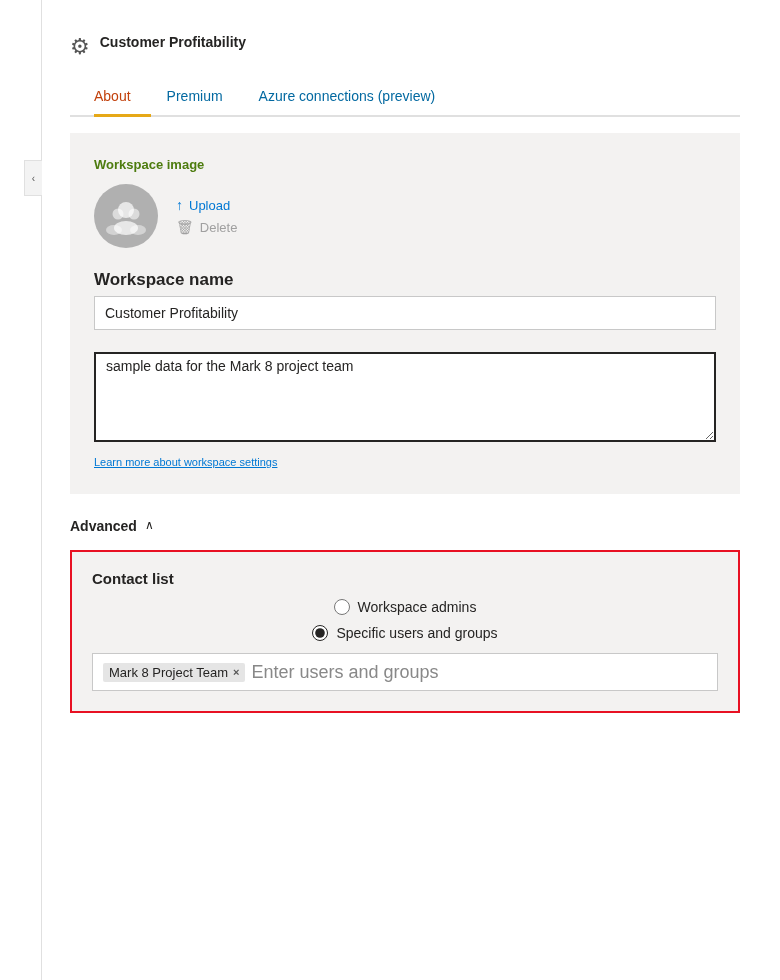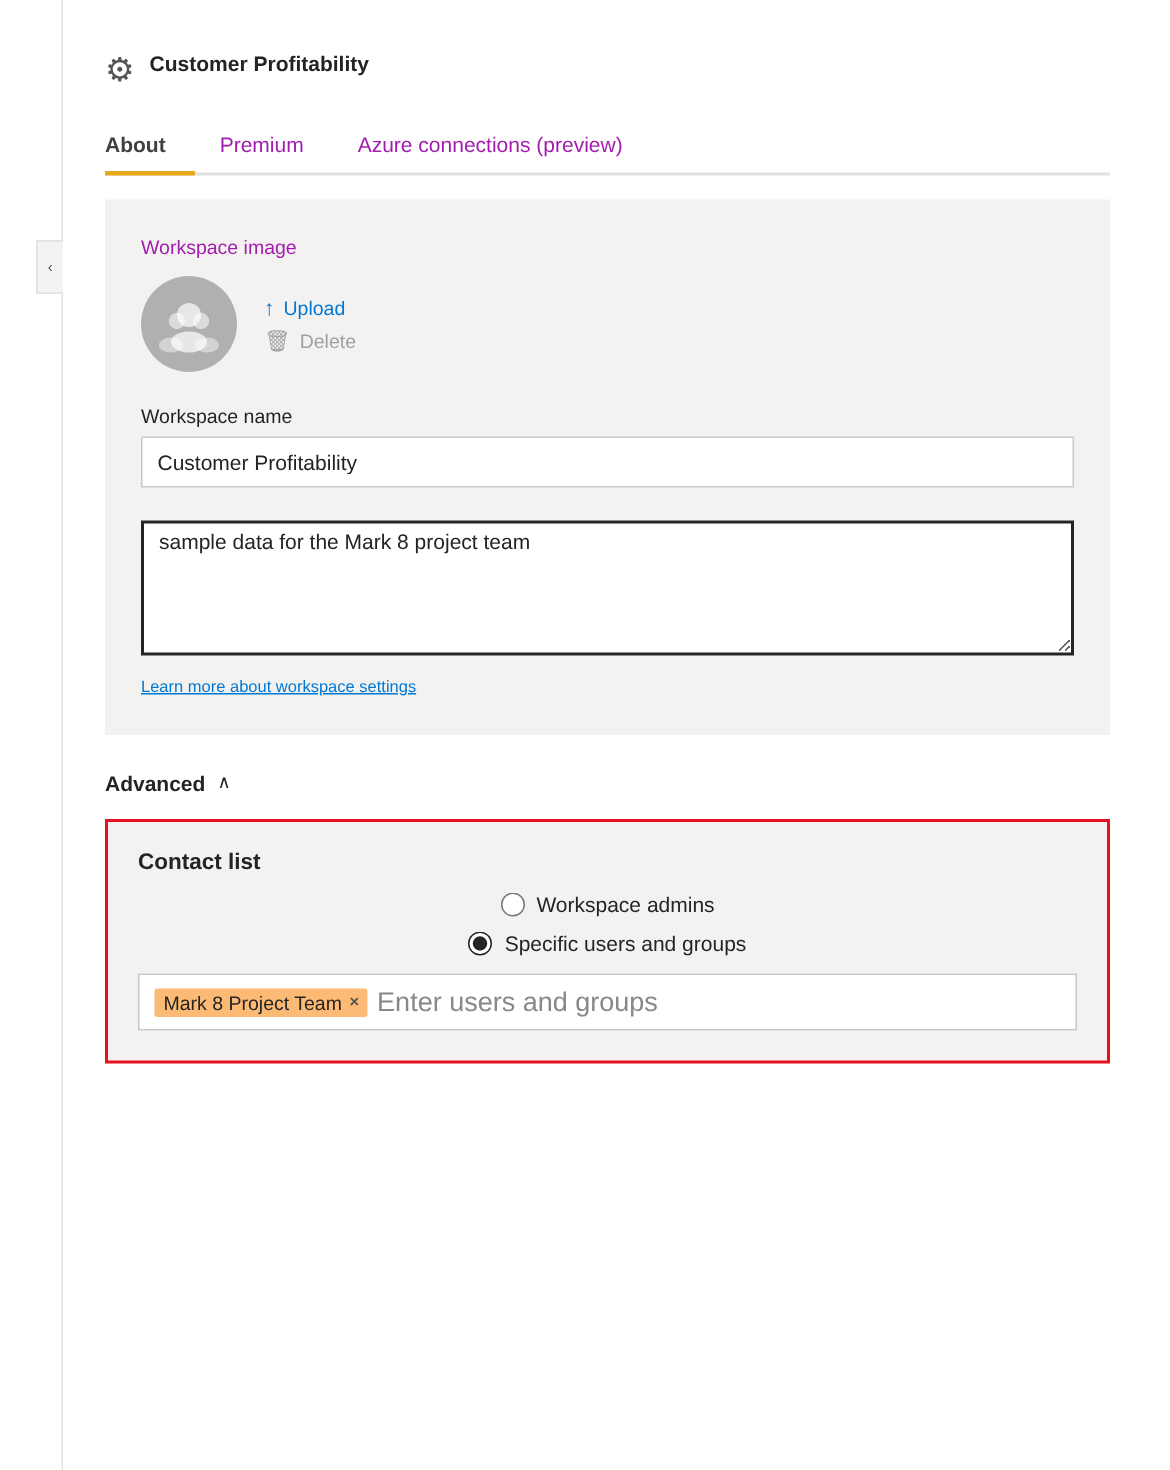--- a/index.html
+++ b/index.html
@@ -65,41 +65,42 @@
     .tabs {
       display: flex;
       gap: 0;
       border-bottom: 2px solid #e0e0e0;
       margin-top: 18px;
       margin-bottom: 0;
     }
     .tab {
       padding: 10px 20px 10px 0;
       font-size: 14px;
-      color: #a21caf;
+      color: #0369a1;
       cursor: pointer;
       border-bottom: 3px solid transparent;
       margin-bottom: -2px;
       font-weight: 400;
       margin-right: 16px;
     }
     .tab.active {
-      color: #404040;
+      color: #c2410c;
       border-bottom: 3px solid #e6a817;
-      font-weight: 700;
+      font-weight: 400;
+      margin-left: 24px;
     }
     .section {
       background: #f3f2f1;
       padding: 24px 24px 24px 24px;
       margin-top: 16px;
     }
     .section-label {
       font-size: 13px;
-      font-weight: 400;
-      color: #a21caf;
+      font-weight: 700;
+      color: #4d7c0f;
       margin-bottom: 12px;
     }
     .workspace-image-row {
       display: flex;
       align-items: center;
       gap: 18px;
     }
     .workspace-avatar {
       width: 64px;
       height: 64px;
@@ -133,22 +134,22 @@
       color: #a0a0a0;
       cursor: default;
     }
     .action-icon {
       font-size: 14px;
     }
     .workspace-name-section {
       margin-top: 22px;
     }
     .field-label {
-      font-size: 13px;
-      font-weight: 400;
+      font-size: 17px;
+      font-weight: 700;
       color: #252423;
       margin-bottom: 6px;
     }
     .text-input {
       width: 100%;
       padding: 8px 10px;
       border: 1px solid #c8c8c8;
       background: #fff;
       font-size: 14px;
       color: #252423;
@@ -230,21 +231,21 @@
       border: 1px solid #c8c8c8;
       padding: 6px 10px;
       margin-top: 12px;
       flex-wrap: wrap;
       gap: 6px;
       min-height: 38px;
     }
     .tag {
       display: flex;
       align-items: center;
-      background: #fdba74;
+      background: #e5e5e5;
       border-radius: 2px;
       padding: 2px 6px;
       font-size: 13px;
       color: #252423;
       gap: 5px;
     }
     .tag-close {
       cursor: pointer;
       font-size: 11px;
       color: #555;

